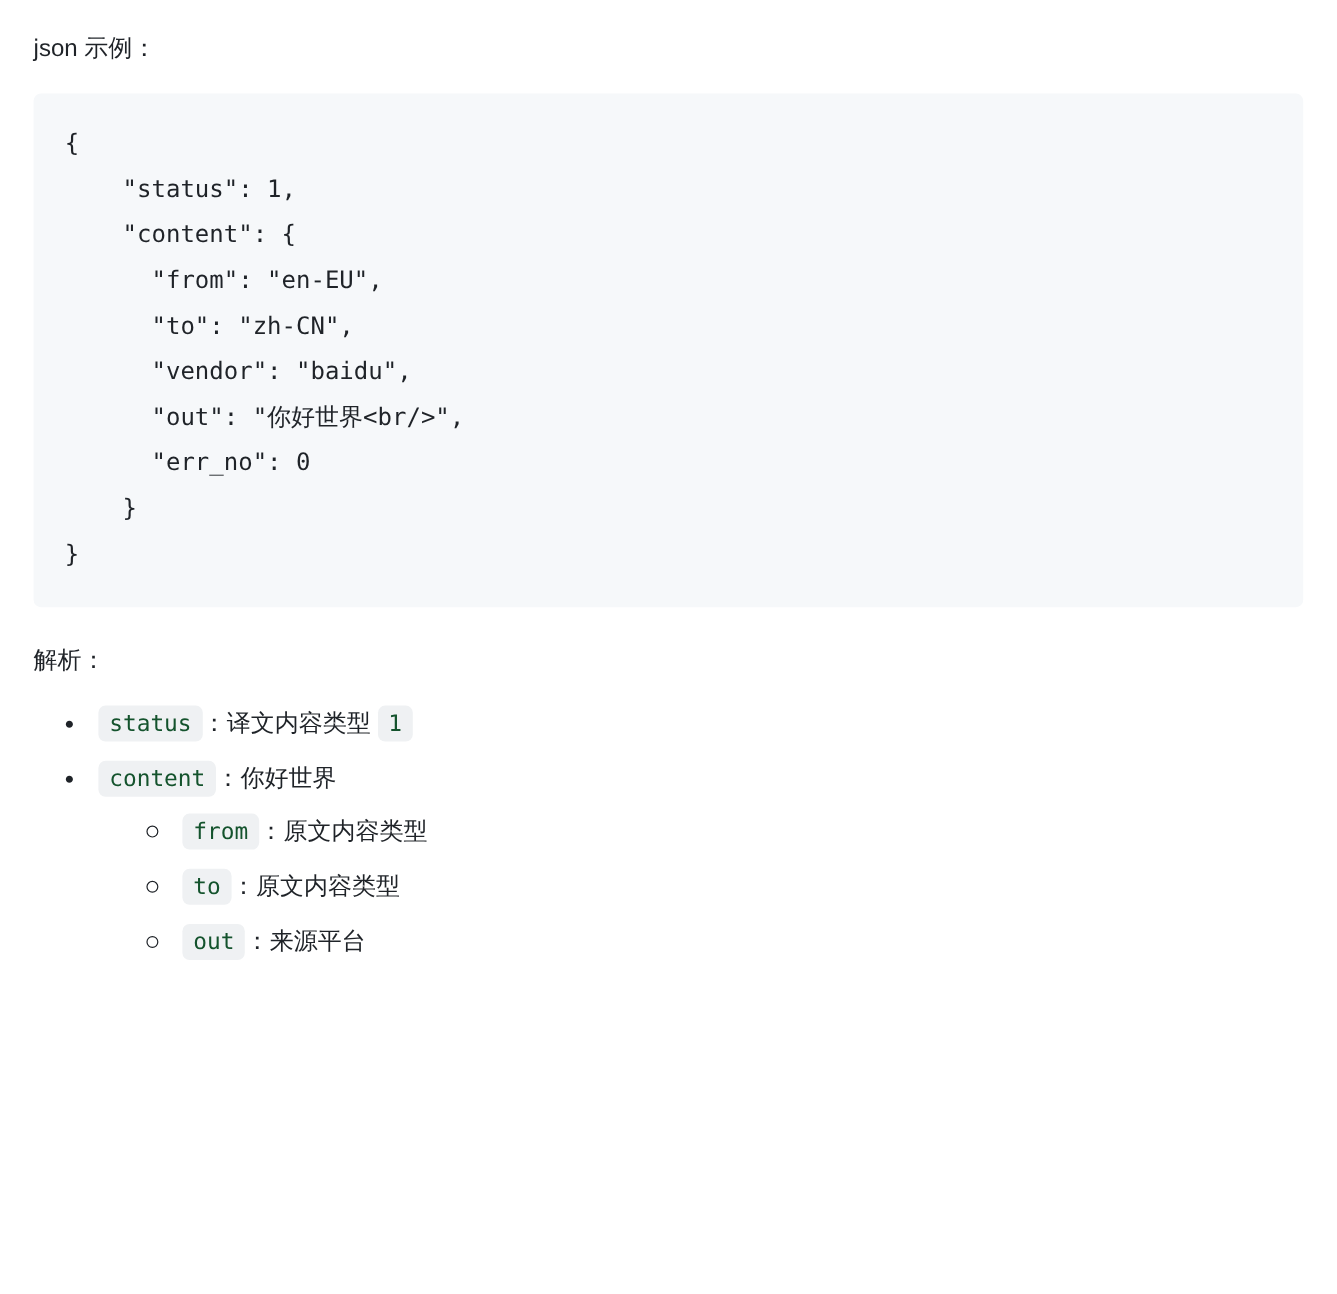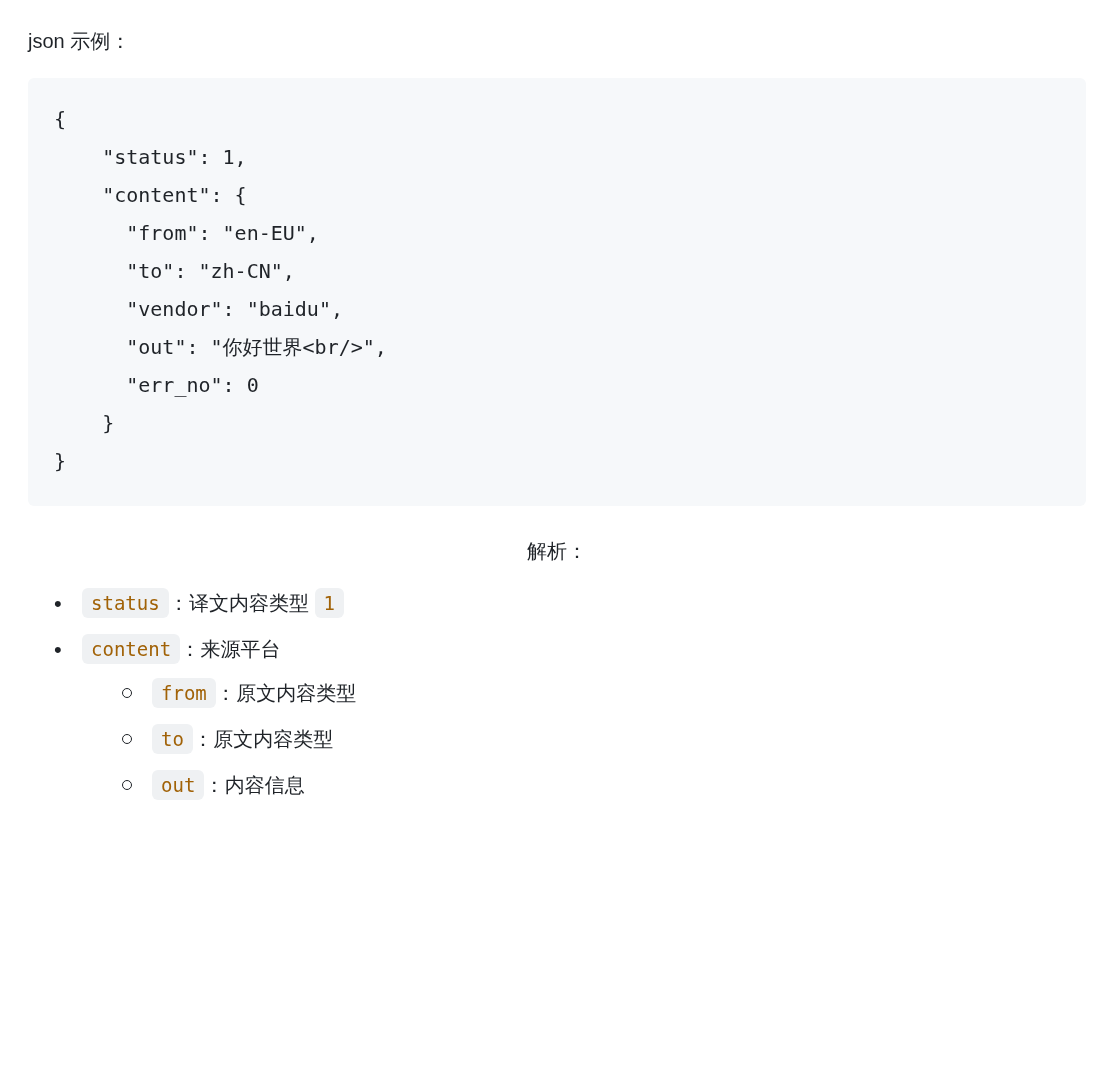--- a/index.html
+++ b/index.html
@@ -23,21 +23,20 @@
       margin: 0 0 28px 0;
       font-family: ui-monospace, SFMono-Regular, "SF Mono", Menlo, Consolas, monospace;
       font-size: 20px;
       line-height: 1.9;
       white-space: pre;
       overflow-x: auto;
       color: #1f2328;
     }
     p.section {
       margin: 0 0 18px 0;
-      text-align: center;
     }
     ul.top {
       list-style: none;
       margin: 0;
       padding-left: 26px;
     }
     ul.top > li {
       position: relative;
       padding-left: 28px;
       margin: 0 0 12px 0;
@@ -71,21 +70,21 @@
       border: 1.5px solid #1f2328;
       border-radius: 50%;
       background: transparent;
     }
     code.inline {
       background: #eff1f3;
       border-radius: 6px;
       padding: 4px 9px;
       font-family: ui-monospace, SFMono-Regular, "SF Mono", Menlo, Consolas, monospace;
       font-size: 19px;
-      color: #a16207;
+      color: #14532d;
     }
     .sep { letter-spacing: 0.02em; }
   </style>
 </head>
 <body>
 
 <p class="intro">json 示例：</p>
 
 <pre class="codeblock">{
     "status": 1,
@@ -98,26 +97,26 @@
     }
 }</pre>
 
 <p class="section">解析：</p>
 
 <ul class="top">
   <li>
     <code class="inline">status</code><span class="sep">：</span><span>译文内容类型 </span><code class="inline">1</code>
   </li>
   <li>
-    <code class="inline">content</code><span class="sep">：</span><span>来源平台</span>
+    <code class="inline">content</code><span class="sep">：</span><span>你好世界</span>
     <ul class="sub">
       <li>
         <code class="inline">from</code><span class="sep">：</span><span>原文内容类型</span>
       </li>
       <li>
         <code class="inline">to</code><span class="sep">：</span><span>原文内容类型</span>
       </li>
       <li>
-        <code class="inline">out</code><span class="sep">：</span><span>内容信息</span>
+        <code class="inline">out</code><span class="sep">：</span><span>来源平台</span>
       </li>
     </ul>
   </li>
 </ul>
 
 </body></html>

